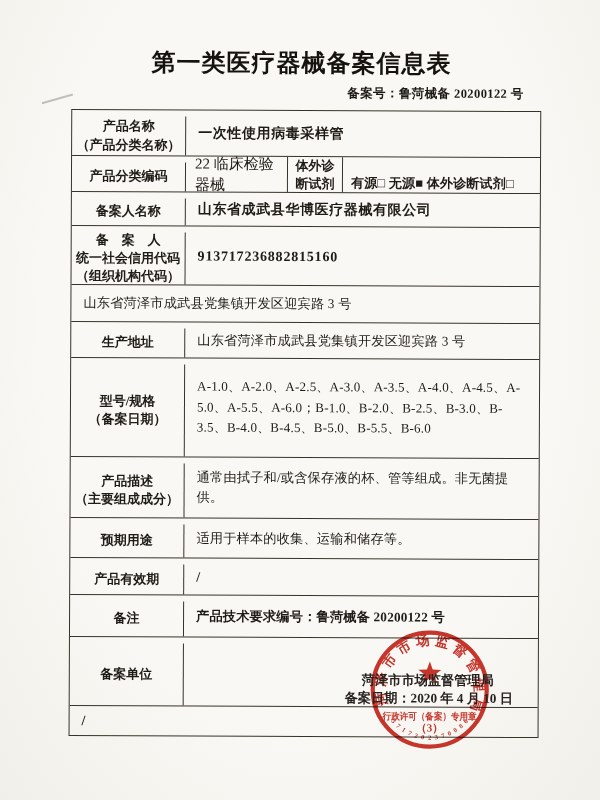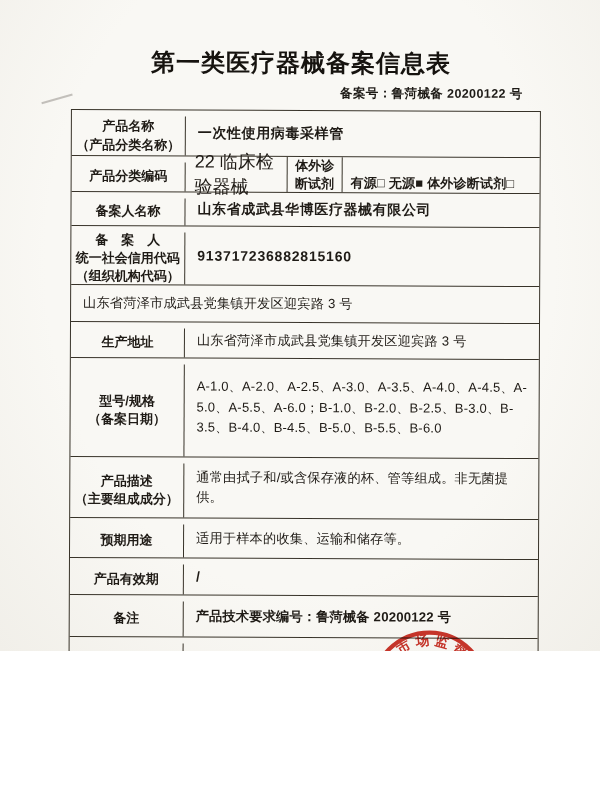--- a/index.html
+++ b/index.html
@@ -1,27 +1,27 @@
 <!DOCTYPE html>
 <html><head>
 <meta charset="utf-8">
 <style>
   html,body{margin:0;padding:0;}
   .page{
-    position:relative;width:600px;height:651px;overflow:hidden;
+    position:relative;width:600px;height:800px;overflow:hidden;
     background:radial-gradient(ellipse at 50% 40%, #f9f8f4 60%, #f1efe9 100%);
-    font-family:Liberation Sans, sans-serif;color:#211e1a;
+    font-family:Liberation Serif, serif;color:#211e1a;
   }
   .tilt{position:absolute;inset:0;transform:rotate(0.25deg);transform-origin:50% 50%;}
   .doc-title{
     position:absolute;left:0;right:0;top:47px;text-align:center;
     font-size:24px;font-weight:700;letter-spacing:1px;color:#16130f;
   }
   .rec-no{
-    position:absolute;top:85px;left:339px;
+    position:absolute;top:85px;left:346px;
     font-size:12.5px;font-weight:700;letter-spacing:.4px;color:#1d1a16;
   }
   .scratch{
     position:absolute;left:40px;top:99px;width:32px;height:1.5px;
     background:rgba(70,62,55,.3);transform:rotate(-16deg);
   }
   .info-table{
     position:absolute;left:70px;top:110px;width:470px;height:627px;
     border:1.7px solid #383329;box-sizing:border-box;
     display:flex;flex-direction:column;
@@ -39,21 +39,21 @@
     padding:3px 8px 3px 12px;font-size:13.2px;font-weight:500;
     letter-spacing:.2px;line-height:1.5;color:#1f1b16;
   }
   .vcell.big{font-size:14px;font-weight:600;letter-spacing:.6px;}
   .vcell.digits{font-size:14px;letter-spacing:.8px;font-weight:600;}
   .vcell.models{font-size:13px;line-height:1.6;letter-spacing:.2px;align-items:center;}
   .vcell.slash{font-size:14px;font-weight:600;}
   .subcell1{
     flex:0 0 102px;width:102px;border-right:1.7px solid #383329;box-sizing:border-box;
     display:flex;align-items:center;padding:2px 4px 2px 9px;
-    font-size:18px;font-weight:500;line-height:1.35;color:#1f1b16;
+    font-size:15px;font-weight:500;line-height:1.35;color:#1f1b16;
   }
   .subcell2{
     flex:0 0 55px;width:55px;border-right:1.7px solid #383329;box-sizing:border-box;
     display:flex;align-items:center;justify-content:center;text-align:center;
     font-size:13px;font-weight:600;line-height:1.35;padding:2px;color:#1f1b16;
   }
   .subcell3{
     flex:1 1 auto;display:flex;align-items:center;padding:18px 4px 2px 8px;
     font-size:13px;font-weight:600;letter-spacing:.2px;color:#1f1b16;
   }

